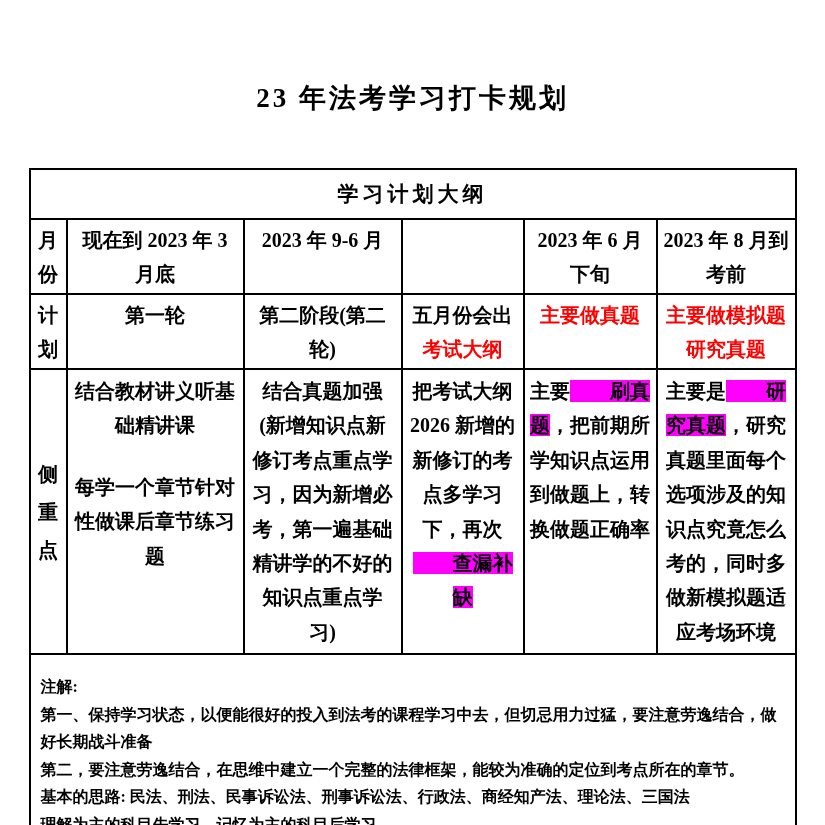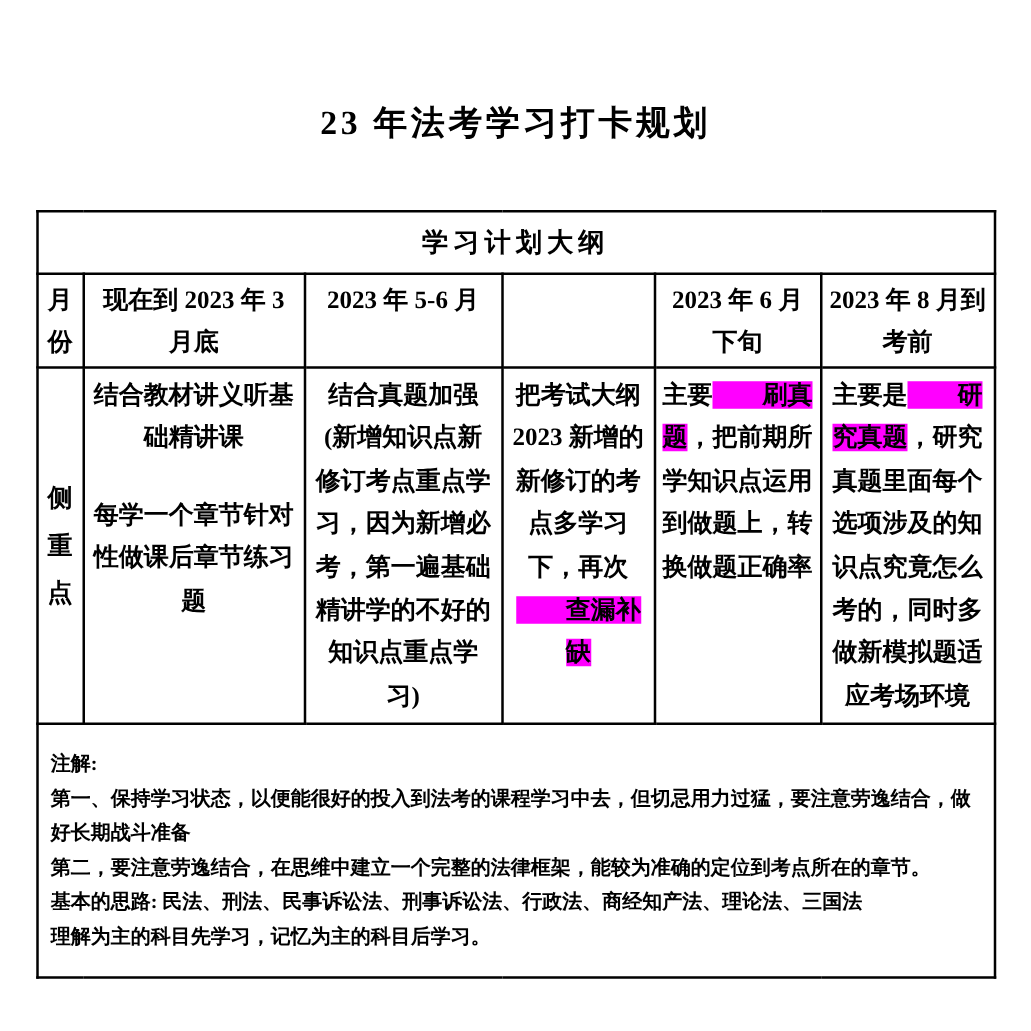--- a/index.html
+++ b/index.html
@@ -104,35 +104,43 @@
     </colgroup>
 
     <tbody>
         <tr class="hdr-row">
       <td colspan="6">学习计划大纲</td>
     </tr>
 
     <tr class="month-row">
       <td class="label-cell">月份</td>
       <td>现在到 2023 年 3 月底</td>
-      <td>2023 年 5-6 月</td>
+      <td>2023 年 9-6 月</td>
       <td></td>
       <td>2023 年 6 月下旬</td>
       <td>2023 年 8 月到考前</td>
     </tr>
 
+    <tr class="plan-row">
+      <td class="label-cell">计划</td>
+      <td>第一轮</td>
+      <td>第二阶段(第二轮)</td>
+      <td><span>五月份会出</span><span class="red-text">考试大纲</span></td>
+      <td class="red-text">主要做真题</td>
+      <td class="red-text">主要做模拟题研究真题</td>
+    </tr>
 
     <tr class="focus-row">
       <td class="label-cell">侧重点</td>
       <td>
         <div>结合教材讲义听基础精讲课</div>
         <div class="para-gap">每学一个章节针对性做课后章节练习题</div>
       </td>
       <td>结合真题加强(新增知识点新修订考点重点学习，因为新增必考，第一遍基础精讲学的不好的知识点重点学习)</td>
-      <td><span>把考试大纲 2023 新增的新修订的考点多学习下，再次</span><span class="hl">查漏补缺</span></td>
+      <td><span>把考试大纲 2026 新增的新修订的考点多学习下，再次</span><span class="hl">查漏补缺</span></td>
       <td><span>主要</span><span class="hl">刷真题</span><span>，把前期所学知识点运用到做题上，转换做题正确率</span></td>
       <td><span>主要是</span><span class="hl">研究真题</span><span>，研究真题里面每个选项涉及的知识点究竟怎么考的，同时多做新模拟题适应考场环境</span></td>
     </tr>
 
     <tr class="notes-row">
       <td colspan="6">
         <p class="note-line">注解:</p>
         <p class="note-line">第一、保持学习状态，以便能很好的投入到法考的课程学习中去，但切忌用力过猛，要注意劳逸结合，做好长期战斗准备</p>
         <p class="note-line">第二，要注意劳逸结合，在思维中建立一个完整的法律框架，能较为准确的定位到考点所在的章节。</p>
         <p class="note-line">基本的思路: 民法、刑法、民事诉讼法、刑事诉讼法、行政法、商经知产法、理论法、三国法</p>

